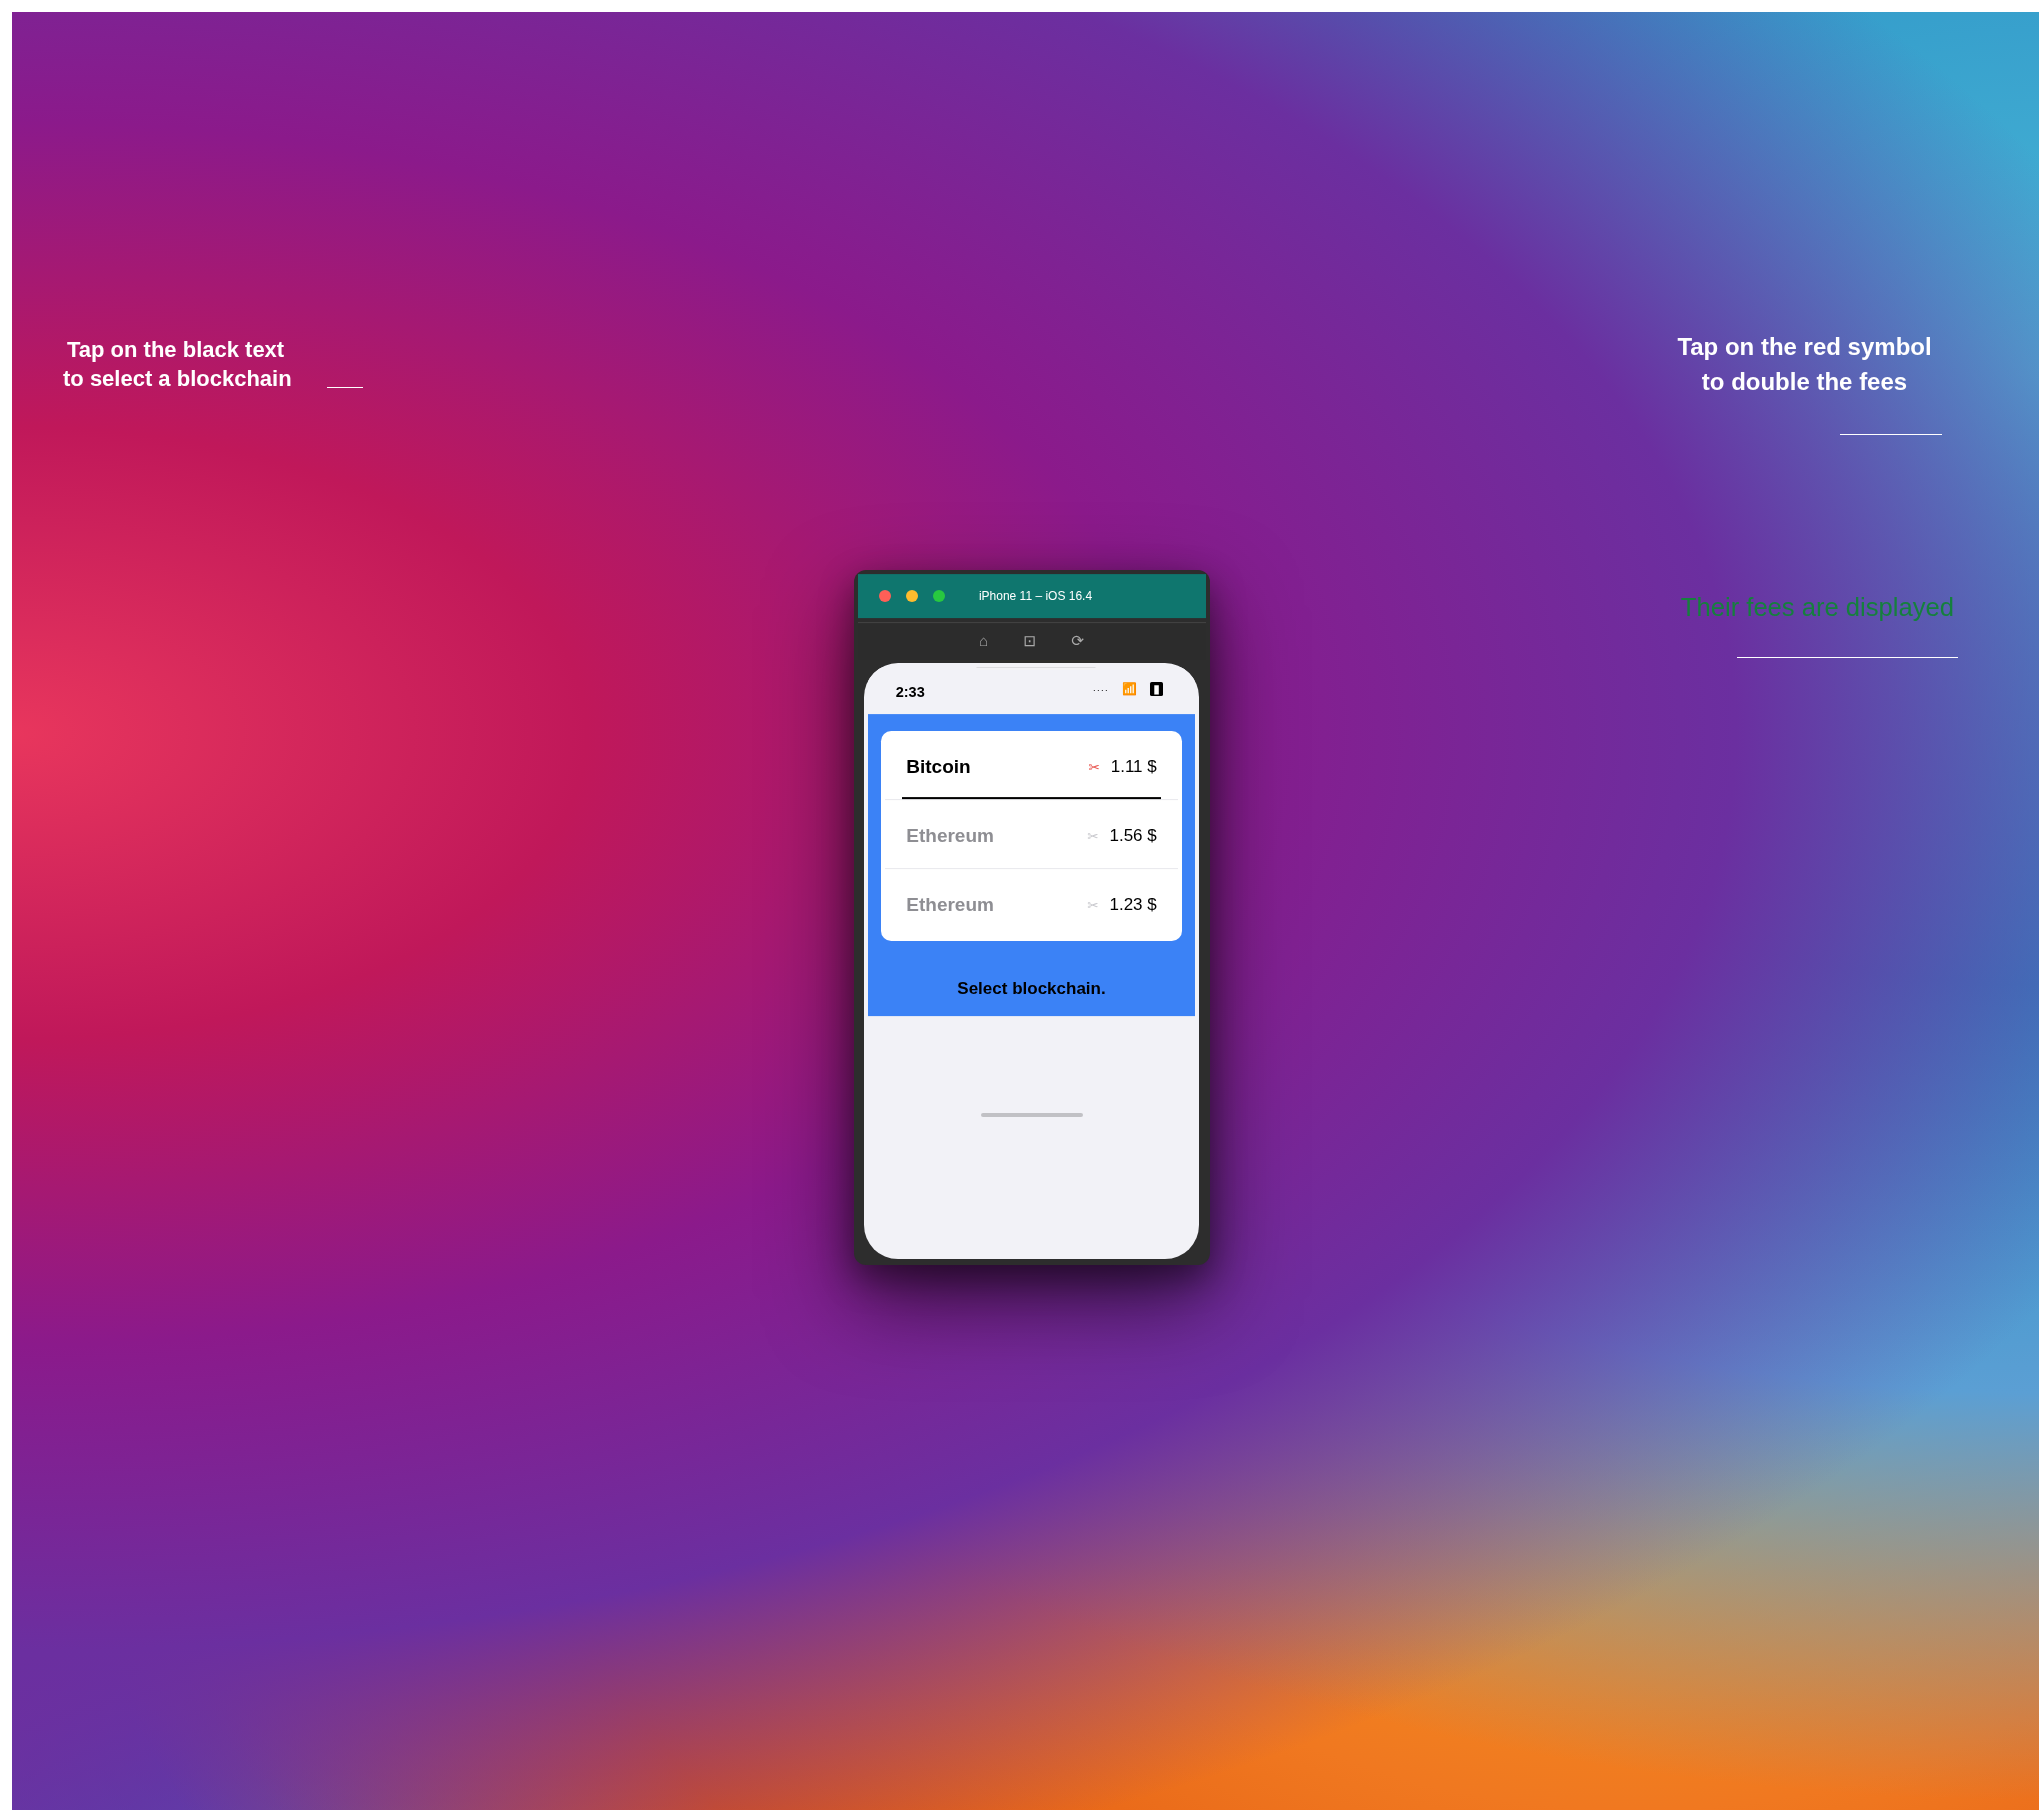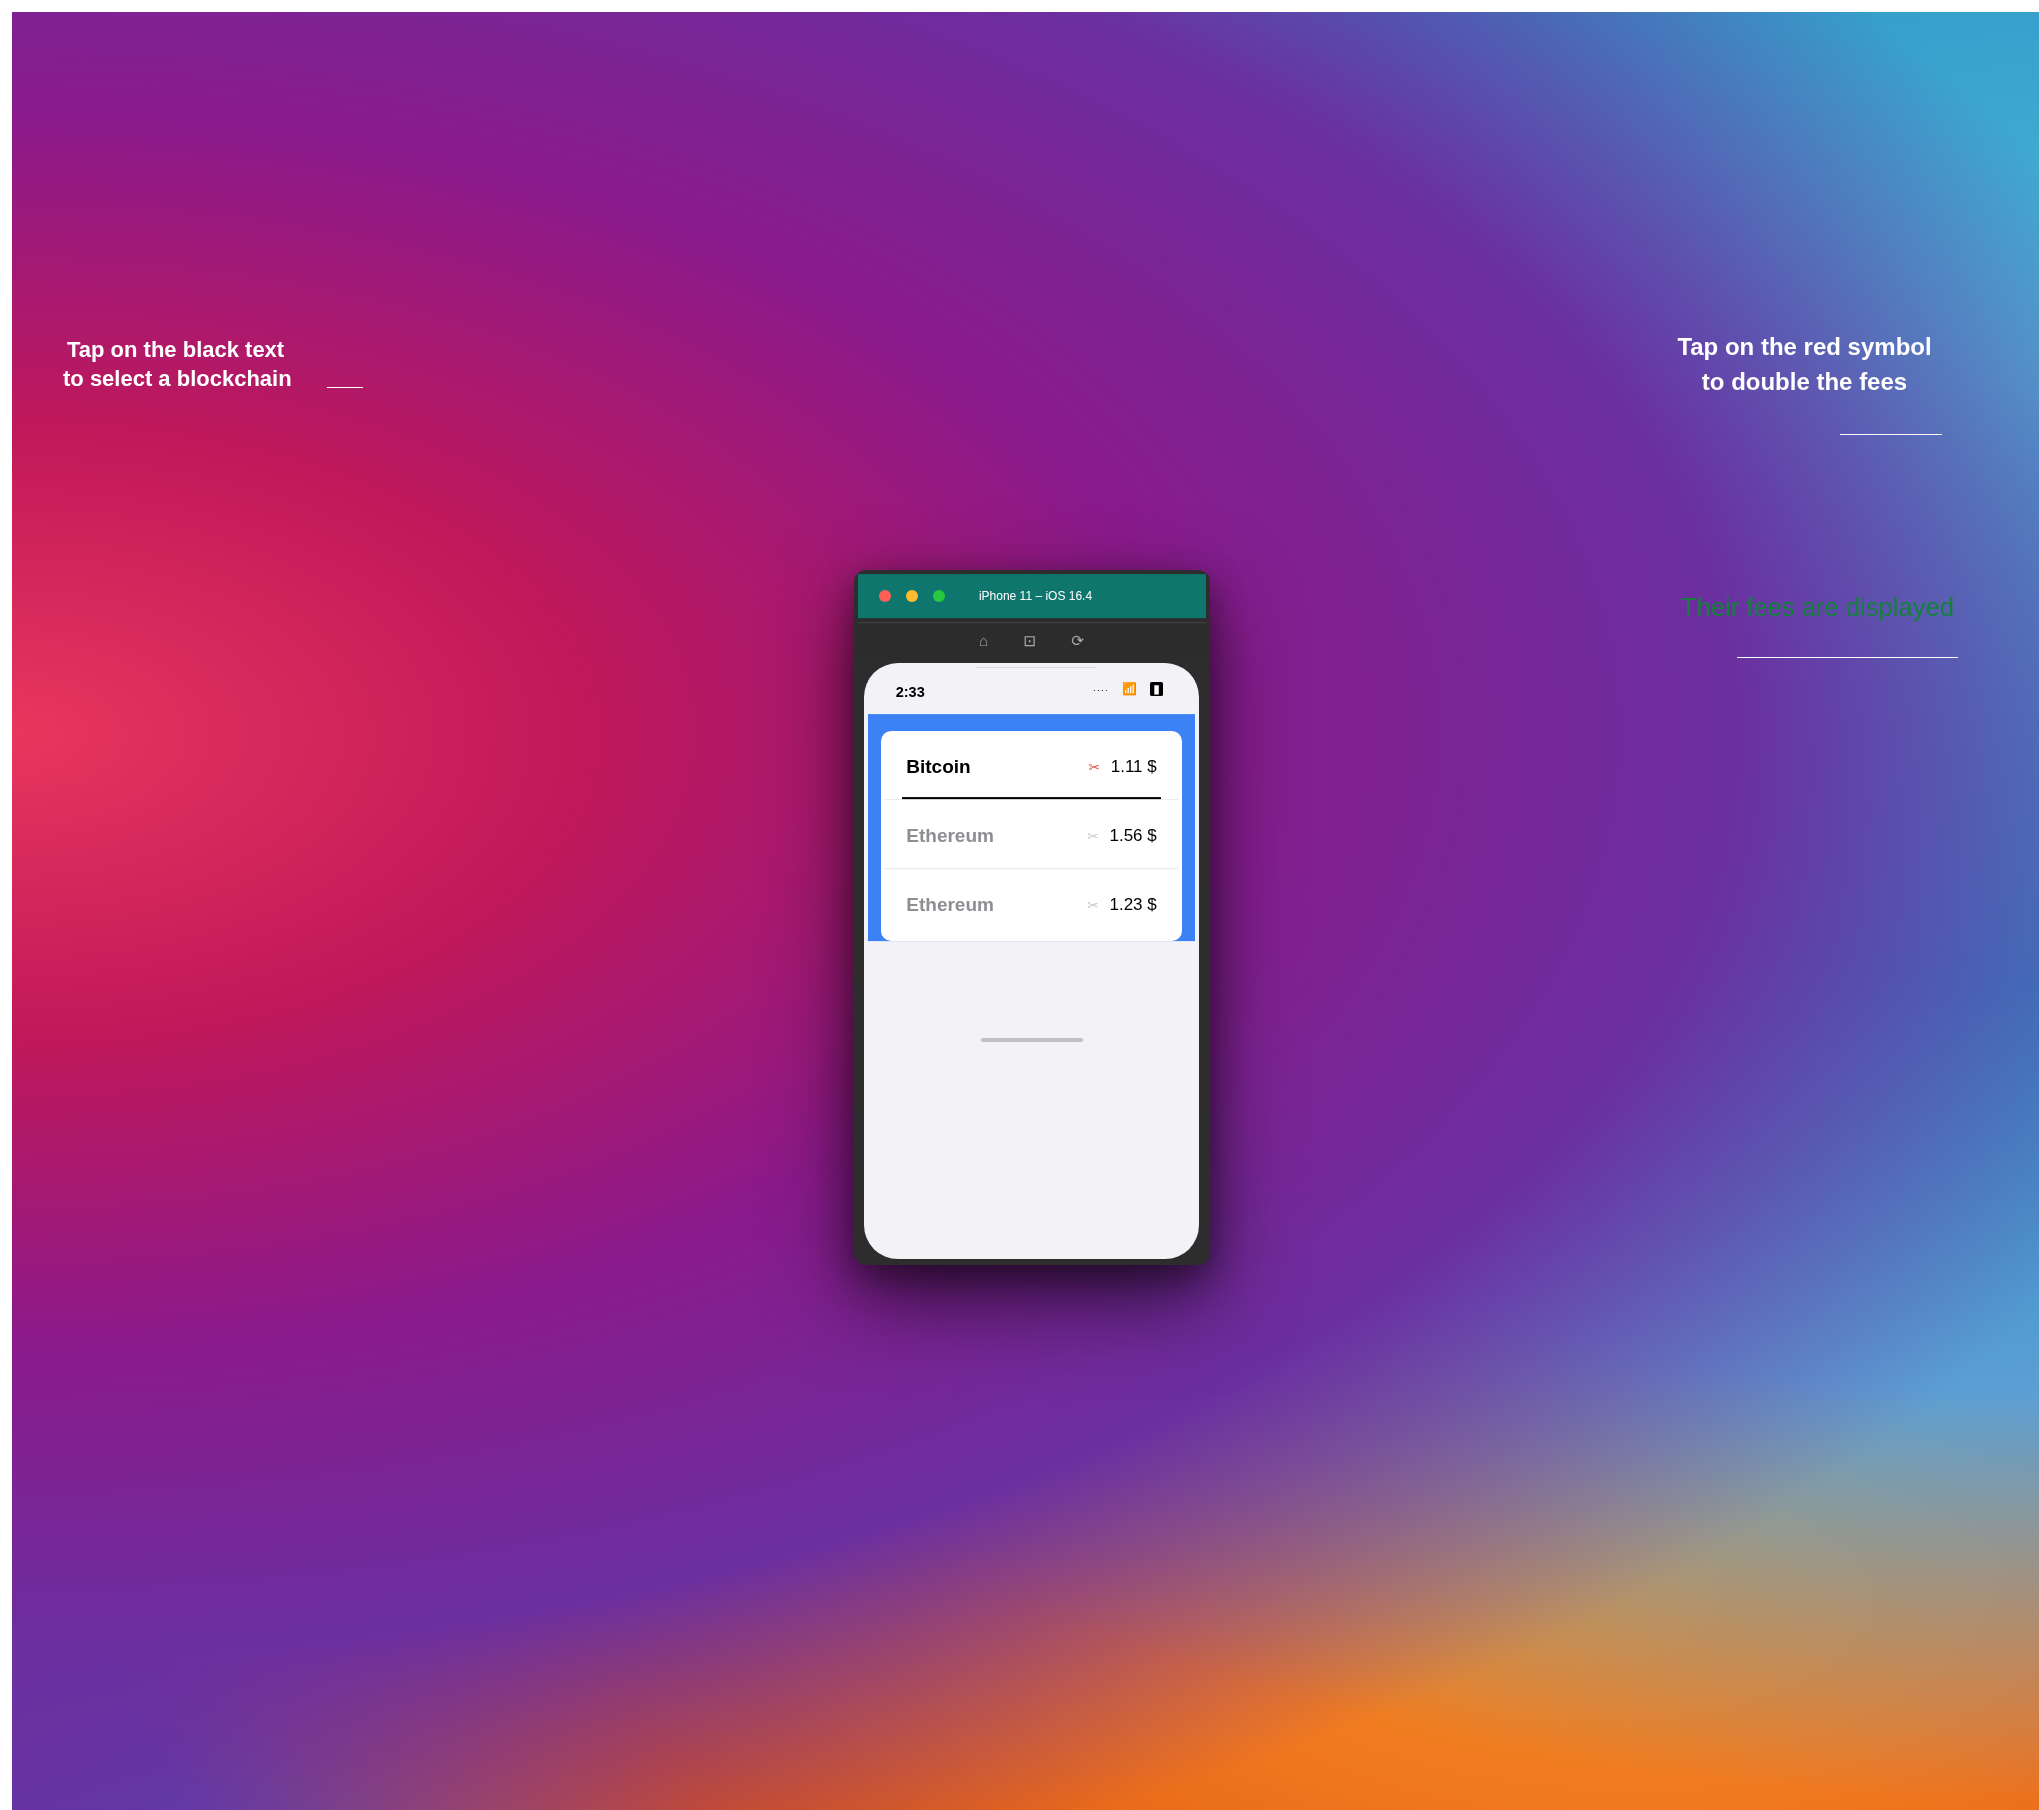--- a/index.html
+++ b/index.html
@@ -361,20 +361,21 @@
           </div>
 
           <div class="blockchain-item unselected">
             <span class="blockchain-name">Ethereum</span>
             <span class="fee-icon gray">✂</span>
             <span class="fee-amount">1.23 $</span>
           </div>
 
         </div>
 
+        <div class="bottom-label">Select blockchain.</div>
 
       </div>
 
       <div class="home-indicator" style="margin-top: 85px;">
         <div class="home-bar"></div>
       </div>
 
     </div>
   </div>
 </div>

